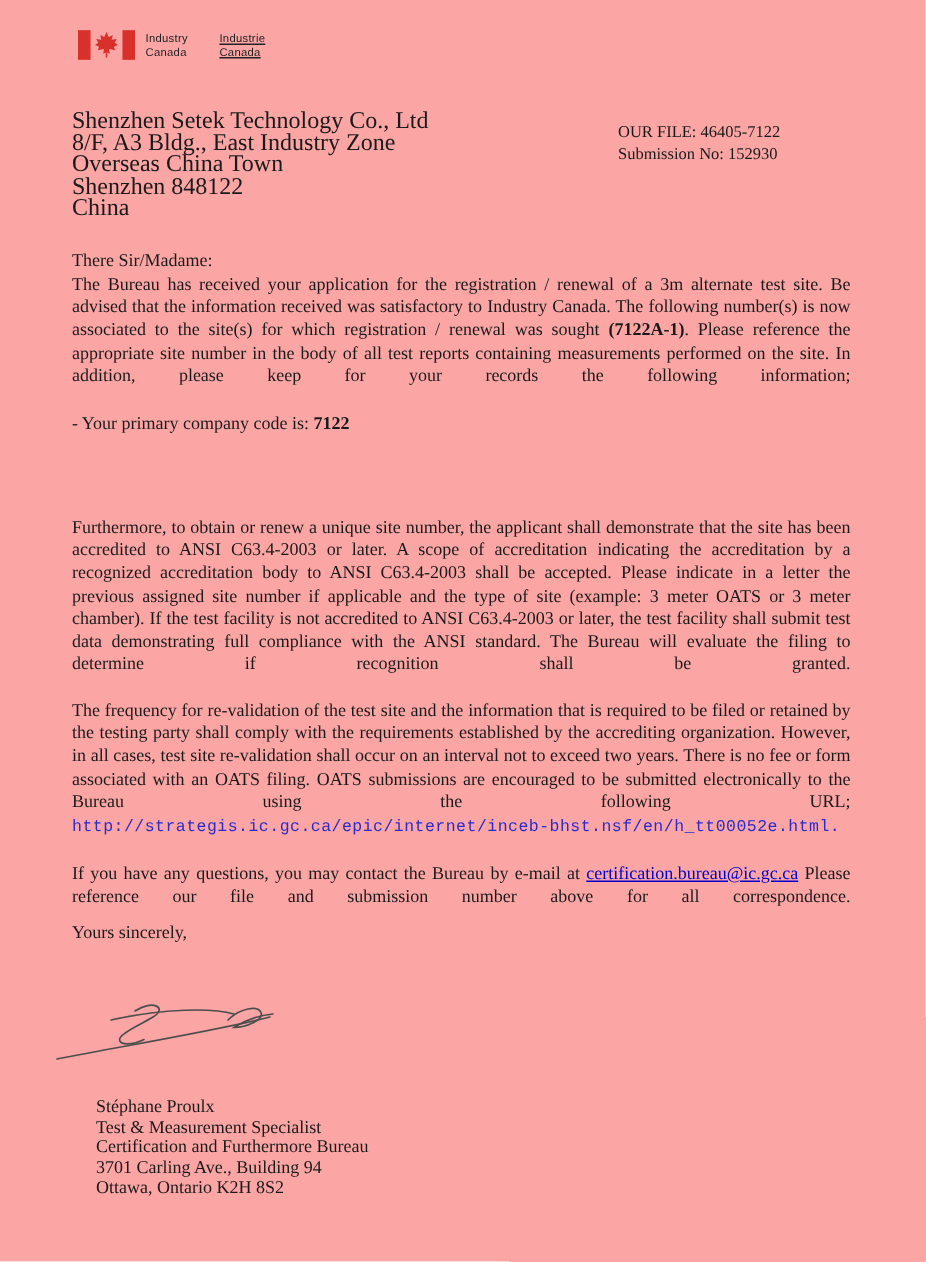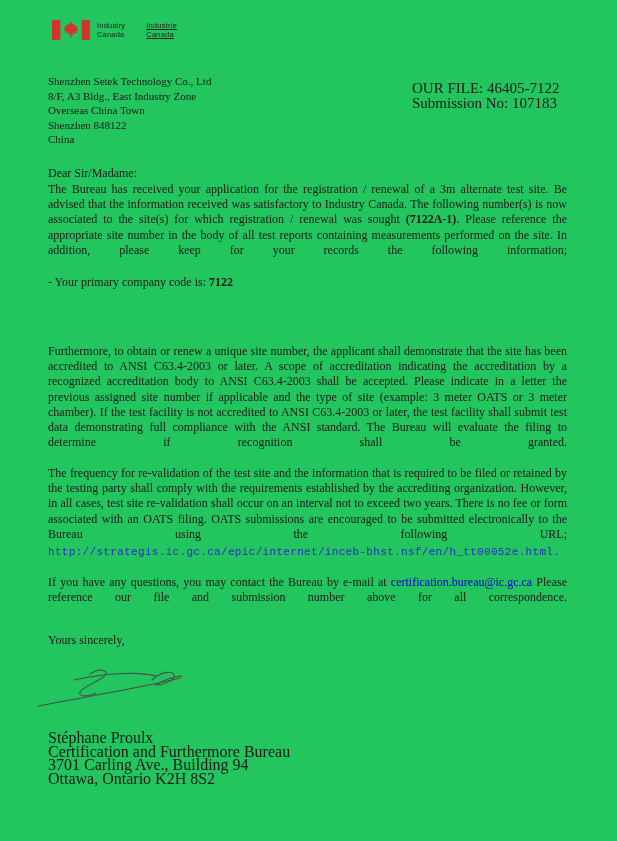--- a/index.html
+++ b/index.html
@@ -1,57 +1,57 @@
 <!DOCTYPE html>
 <html><head>
 <meta charset="utf-8">
 <style>
   html, body { margin: 0; padding: 0; background: #ffffff; }
   .page {
     position: relative;
     width: 617px;
     height: 841px;
-    background: #22c55e;
+    background: #fca5a5;
     font-family: "Liberation Serif", serif;
     color: #1a1a1a;
     overflow: hidden;
   }
 
   
   .header { position: absolute; left: 52px; top: 18px; display: flex; align-items: flex-start; }
   .flag { width: 38px; height: 20px; margin-top: 2px; }
   .dept { font-family: "Liberation Sans", sans-serif; font-size: 7.5px; line-height: 9px; color: #222; letter-spacing: 0.2px; }
   .dept-en { margin-left: 7px; margin-top: 3px; }
   .dept-fr { margin-left: 21px; margin-top: 3px; text-decoration: underline; }
 
   
-  .recipient { position: absolute; left: 48px; top: 74px; font-size: 11px; line-height: 14.6px; }
-  .file-info { position: absolute; left: 412px; top: 81px; font-size: 15px; line-height: 15px; }
+  .recipient { position: absolute; left: 48px; top: 74px; font-size: 16px; line-height: 14.6px; }
+  .file-info { position: absolute; left: 412px; top: 81px; font-size: 11px; line-height: 15px; }
 
   
   .txt { position: absolute; left: 48px; width: 519px; font-size: 12px; line-height: 15.2px; }
   .just { text-align: justify; text-align-last: justify; }
   .salutation { top: 166px; }
   .para1 { top: 182px; }
   .bullet1 { top: 275px; }
   .bullet2 { top: 316px; }
   .para2 { top: 344px; }
   .para3 { top: 466px; }
   .url-line { top: 545px; font-family: "Liberation Mono", monospace; font-size: 11px; letter-spacing: 0.32px; color: #2b2bcc; white-space: nowrap; }
   .para4 { top: 575px; }
-  .closing { top: 633px; font-family: Liberation Serif, serif; }
+  .closing { top: 614px; font-family: Liberation Serif, serif; }
   b.inlinebold { font-weight: bold; }
-  .email-link { color: #0000cc; cursor: pointer; }
+  .email-link { color: #0000cc; text-decoration: underline; cursor: pointer; }
   .url-link { color: #2b2bcc; text-decoration: none; cursor: pointer; }
 
   
   .signature { position: absolute; left: 30px; top: 664px; width: 160px; height: 46px; }
 
   
-  .signoff { position: absolute; left: 48px; top: 731px; font-size: 16px; line-height: 13.6px; }
+  .signoff { position: absolute; left: 64px; top: 731px; font-size: 12px; line-height: 13.6px; }
 </style>
 </head>
 <body>
 
 <div class="page">
 
   <div class="header">
     <svg class="flag" viewBox="0 0 50 26">
       <rect x="0" y="0" width="11" height="26" fill="#d8302a"></rect>
       <rect x="39" y="0" width="11" height="26" fill="#d8302a"></rect>
@@ -72,24 +72,24 @@
   <div class="recipient">
     <div>Shenzhen Setek Technology Co., Ltd</div>
     <div>8/F, A3 Bldg., East Industry Zone</div>
     <div>Overseas China Town</div>
     <div>Shenzhen 848122</div>
     <div>China</div>
   </div>
 
   <div class="file-info">
     <div>OUR FILE: 46405-7122</div>
-    <div>Submission No: 107183</div>
+    <div>Submission No: 152930</div>
   </div>
 
-  <div class="txt salutation">Dear Sir/Madame:</div>
+  <div class="txt salutation">There Sir/Madame:</div>
 
   <div class="txt para1 just"><span>The Bureau has received your application for the registration / renewal of a 3m alternate test site. Be advised that the information received was satisfactory to Industry Canada.  The following number(s) is now associated to the site(s) for which registration / renewal was sought </span><b class="inlinebold">(7122A-1)</b><span>. Please reference the appropriate site number in the body of all test reports containing measurements performed on the site.  In addition, please keep for your records the following information;</span></div>
 
   <div class="txt bullet1"><span>- Your primary company code is: </span><b class="inlinebold">7122</b></div>
 
   <div class="txt para2 just">Furthermore, to obtain or renew a unique site number, the applicant shall demonstrate that the site has been accredited to ANSI C63.4-2003 or later. A scope of accreditation indicating the accreditation by a recognized accreditation body to ANSI C63.4-2003 shall be accepted. Please indicate in a letter the previous assigned site number if applicable and the type of site (example: 3 meter OATS or 3 meter chamber). If the test facility is not accredited to ANSI C63.4-2003 or later, the test facility shall submit test data demonstrating full compliance with the ANSI standard. The Bureau will evaluate the filing to determine if recognition shall be granted.</div>
 
   <div class="txt para3 just">The frequency for re-validation of the test site and the information that is required to be filed or retained by the testing party shall comply with the requirements established by the accrediting organization. However, in all cases, test site re-validation shall occur on an interval not to exceed two years. There is no fee or form associated with an OATS filing. OATS submissions are encouraged to be submitted electronically to the Bureau using the following URL;</div>
 
   <div class="txt url-line"><span class="url-link">http://strategis.ic.gc.ca/epic/internet/inceb-bhst.nsf/en/h_tt00052e.html.</span></div>
@@ -102,18 +102,19 @@
     <g stroke="#4d4d4d" stroke-width="1.1" fill="none" stroke-linecap="round">
       <path d="M60 10 C72 2 82 8 72 14 C62 20 52 24 50 28 C48 33 58 33 66 29"></path>
       <path d="M150 14 C120 22 60 32 8 42"></path>
       <path d="M44 16 C80 8 112 8 126 12"></path>
       <path d="M122 16 C130 8 142 6 144 11 C146 16 134 21 126 21 C132 17 142 13 152 12"></path>
     </g>
   </svg>
 
   <div class="signoff">
     <div>Stéphane Proulx</div>
+    <div>Test &amp; Measurement Specialist</div>
     <div>Certification and Furthermore Bureau</div>
     <div>3701 Carling Ave., Building 94</div>
     <div>Ottawa, Ontario K2H 8S2</div>
   </div>
 
 </div>
 
 </body></html>

